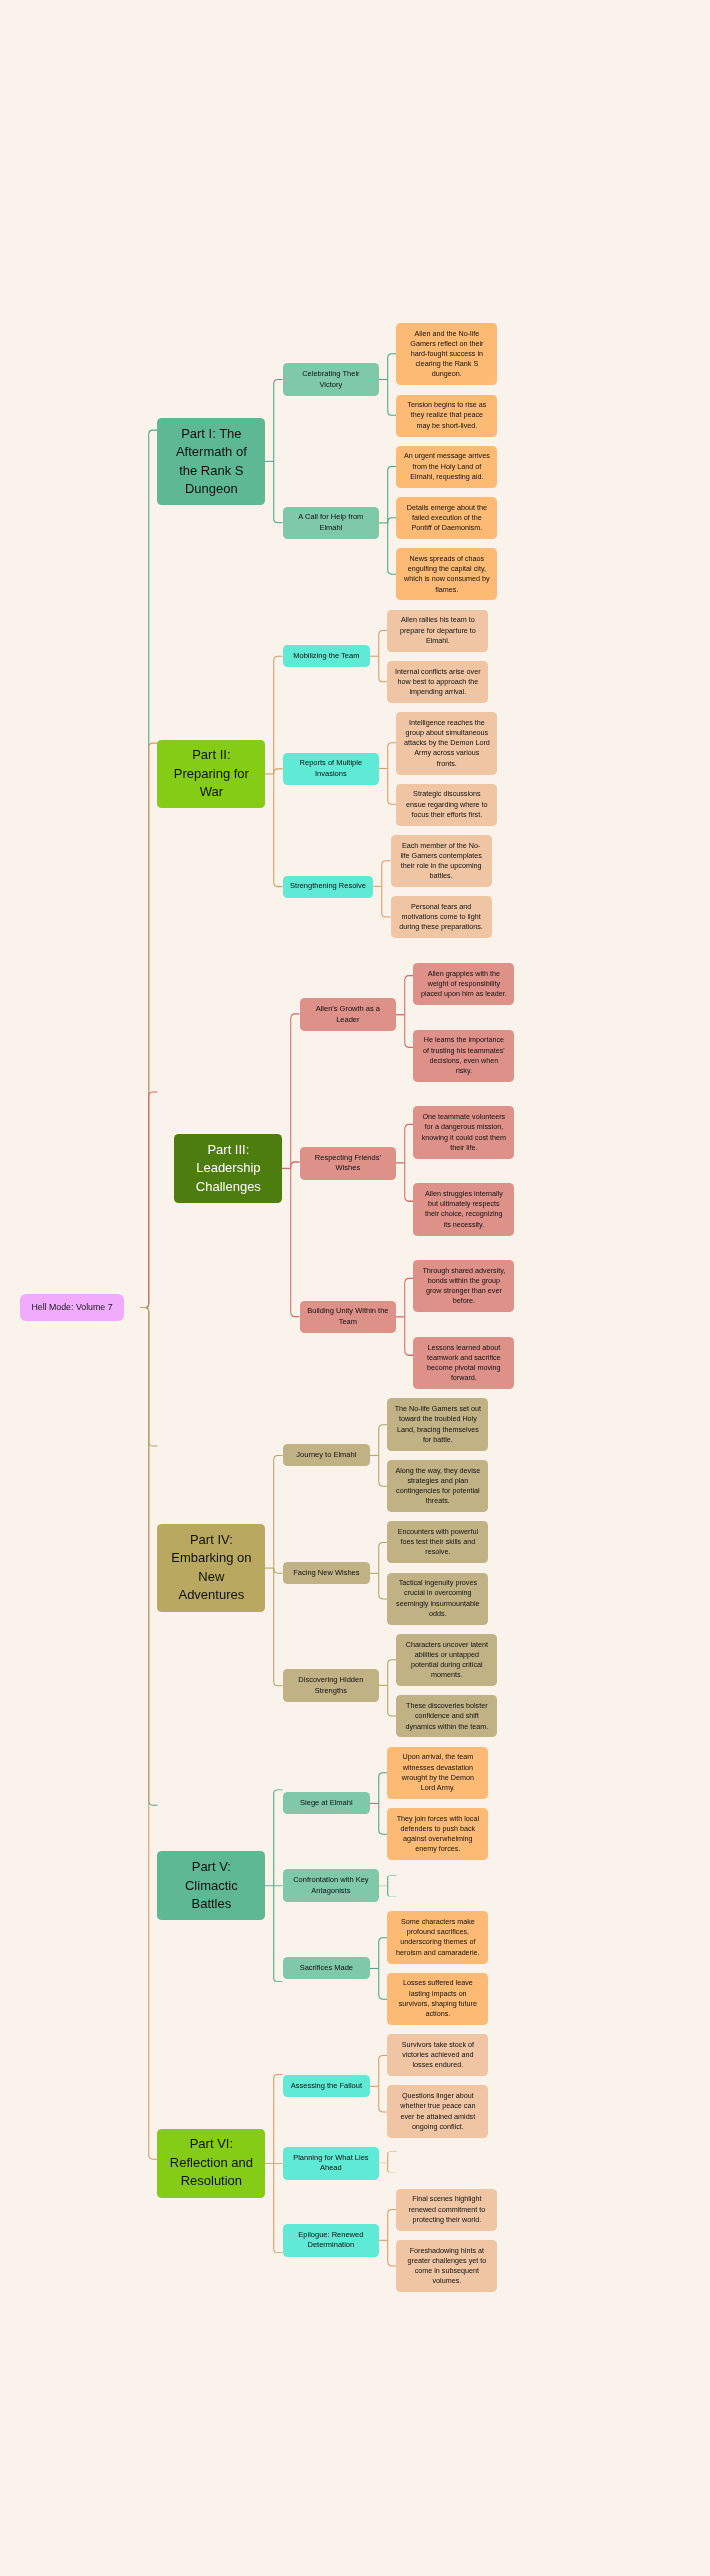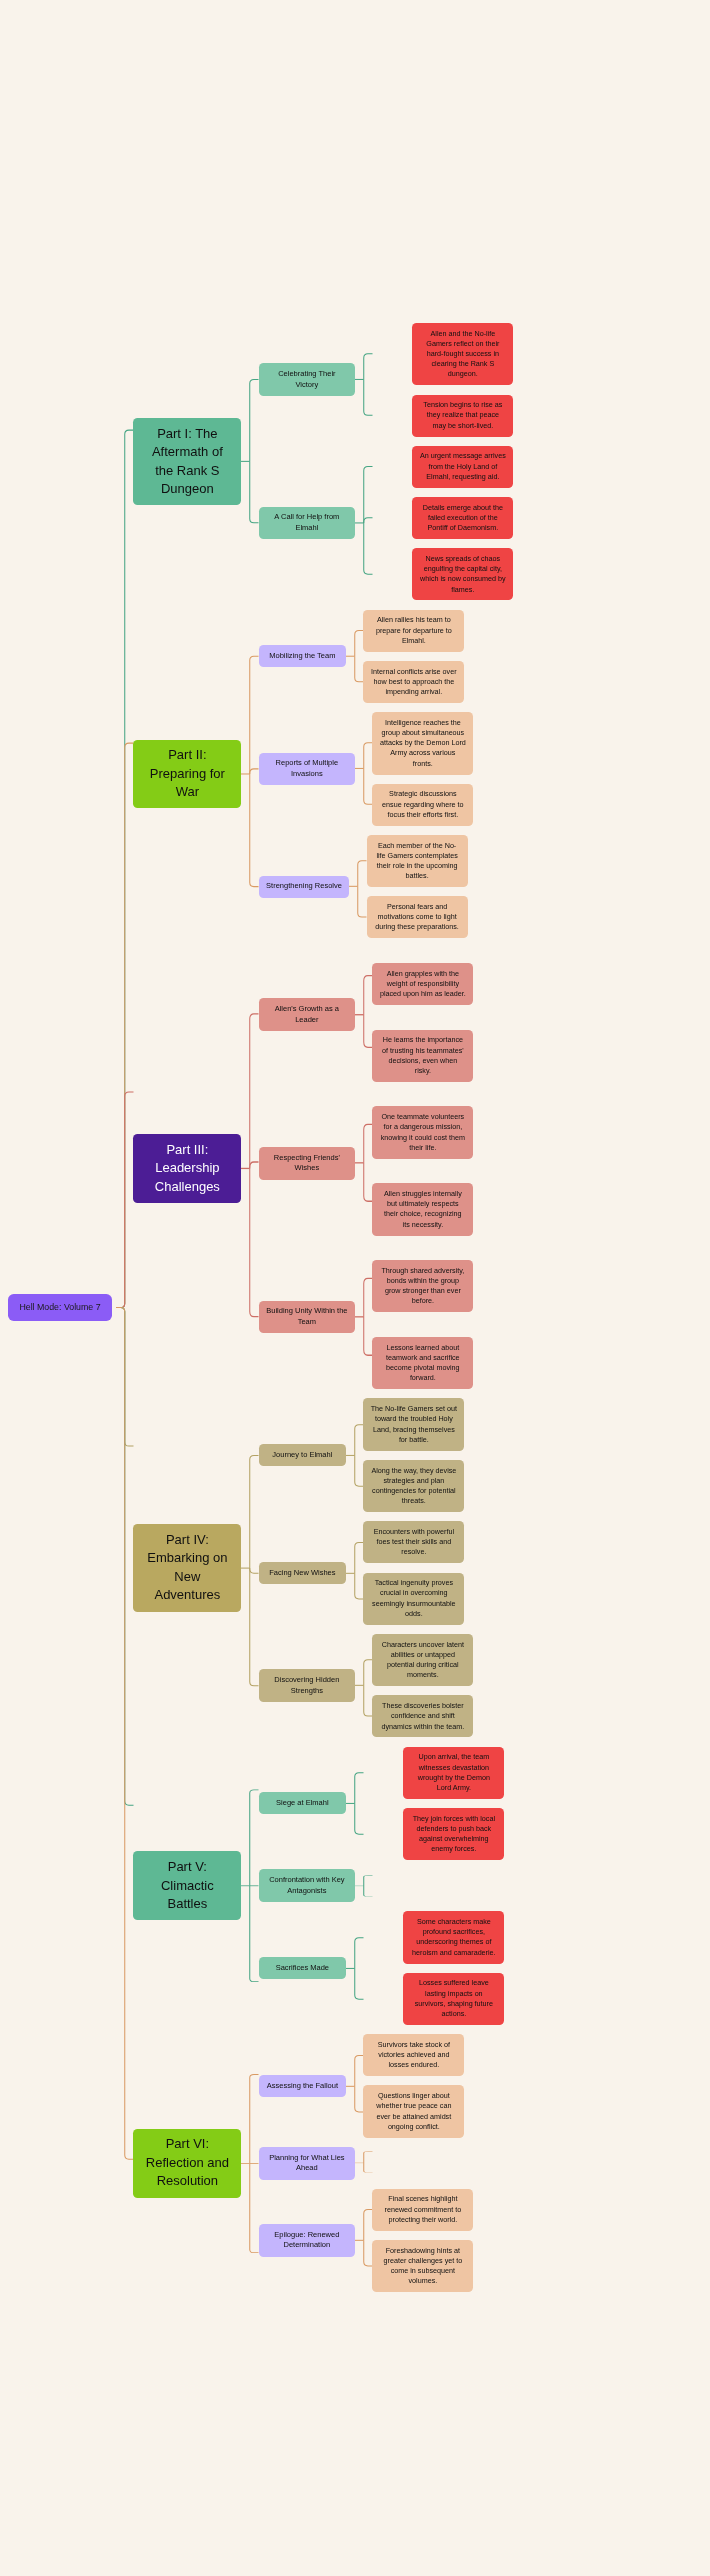--- a/index.html
+++ b/index.html
@@ -74,26 +74,26 @@
     font-size: 7.5px;
     display: flex;
     align-items: center;
     justify-content: center;
     margin: 4.6px 0;
     position: relative;
     z-index: 2;
   }
 
   .node.root {
-    background: #8b5cf6;
+    background: #f0abfc;
     font-size: 8.8px;
     padding: 7.2px 11.3px;
     min-width: 98px;
     border-radius: 5.7px;
-    margin: 4px;
+    margin: 16px;
   }
 
   .node.l1 {
     font-size: 13px;
     padding: 6.7px 8.2px;
     min-width: 101px;
     max-width: 108px;
   }
   .node.l2 {
     font-size: 7.5px;
@@ -102,29 +102,29 @@
   }
   .node.l3 {
     font-size: 7.2px;
     width: 101px;
     min-height: 32px;
   }
 
   
   .th-green .node.l1 { background: #5EB894; color: #101010; }
   .th-green .node.l2 { background: #80C8AA; color: #101010; }
-  .th-green .node.l3 { background: #ef4444; color: #101010; margin-left: 40px; }
+  .th-green .node.l3 { background: #fdba74; color: #101010; }
   .th-green { color: #45A583; }
 
   .th-orange .node.l1 { background: #84cc16; color: #101010; }
-  .th-orange .node.l2 { background: #c4b5fd; color: #101010; }
+  .th-orange .node.l2 { background: #5eead4; color: #101010; }
   .th-orange .node.l3 { background: #EFC5A3; color: #101010; }
   .th-orange { color: #D99A63; }
 
-  .th-red .node.l1 { background: #4c1d95; color: #FFFFFF; }
+  .th-red .node.l1 { background: #4d7c0f; color: #FFFFFF; margin-left: 17px; }
   .th-red .node.l2 { background: #DE9189; color: #101010; }
   .th-red .node.l3 { background: #DE9189; color: #101010; margin-top: 20px; }
   .th-red { color: #CD6F66; }
 
   .th-khaki .node.l1 { background: #B9A860; color: #101010; }
   .th-khaki .node.l2 { background: #C0B285; color: #101010; }
   .th-khaki .node.l3 { background: #C0B285; color: #101010; }
   .th-khaki { color: #B4A264; }
 
   

